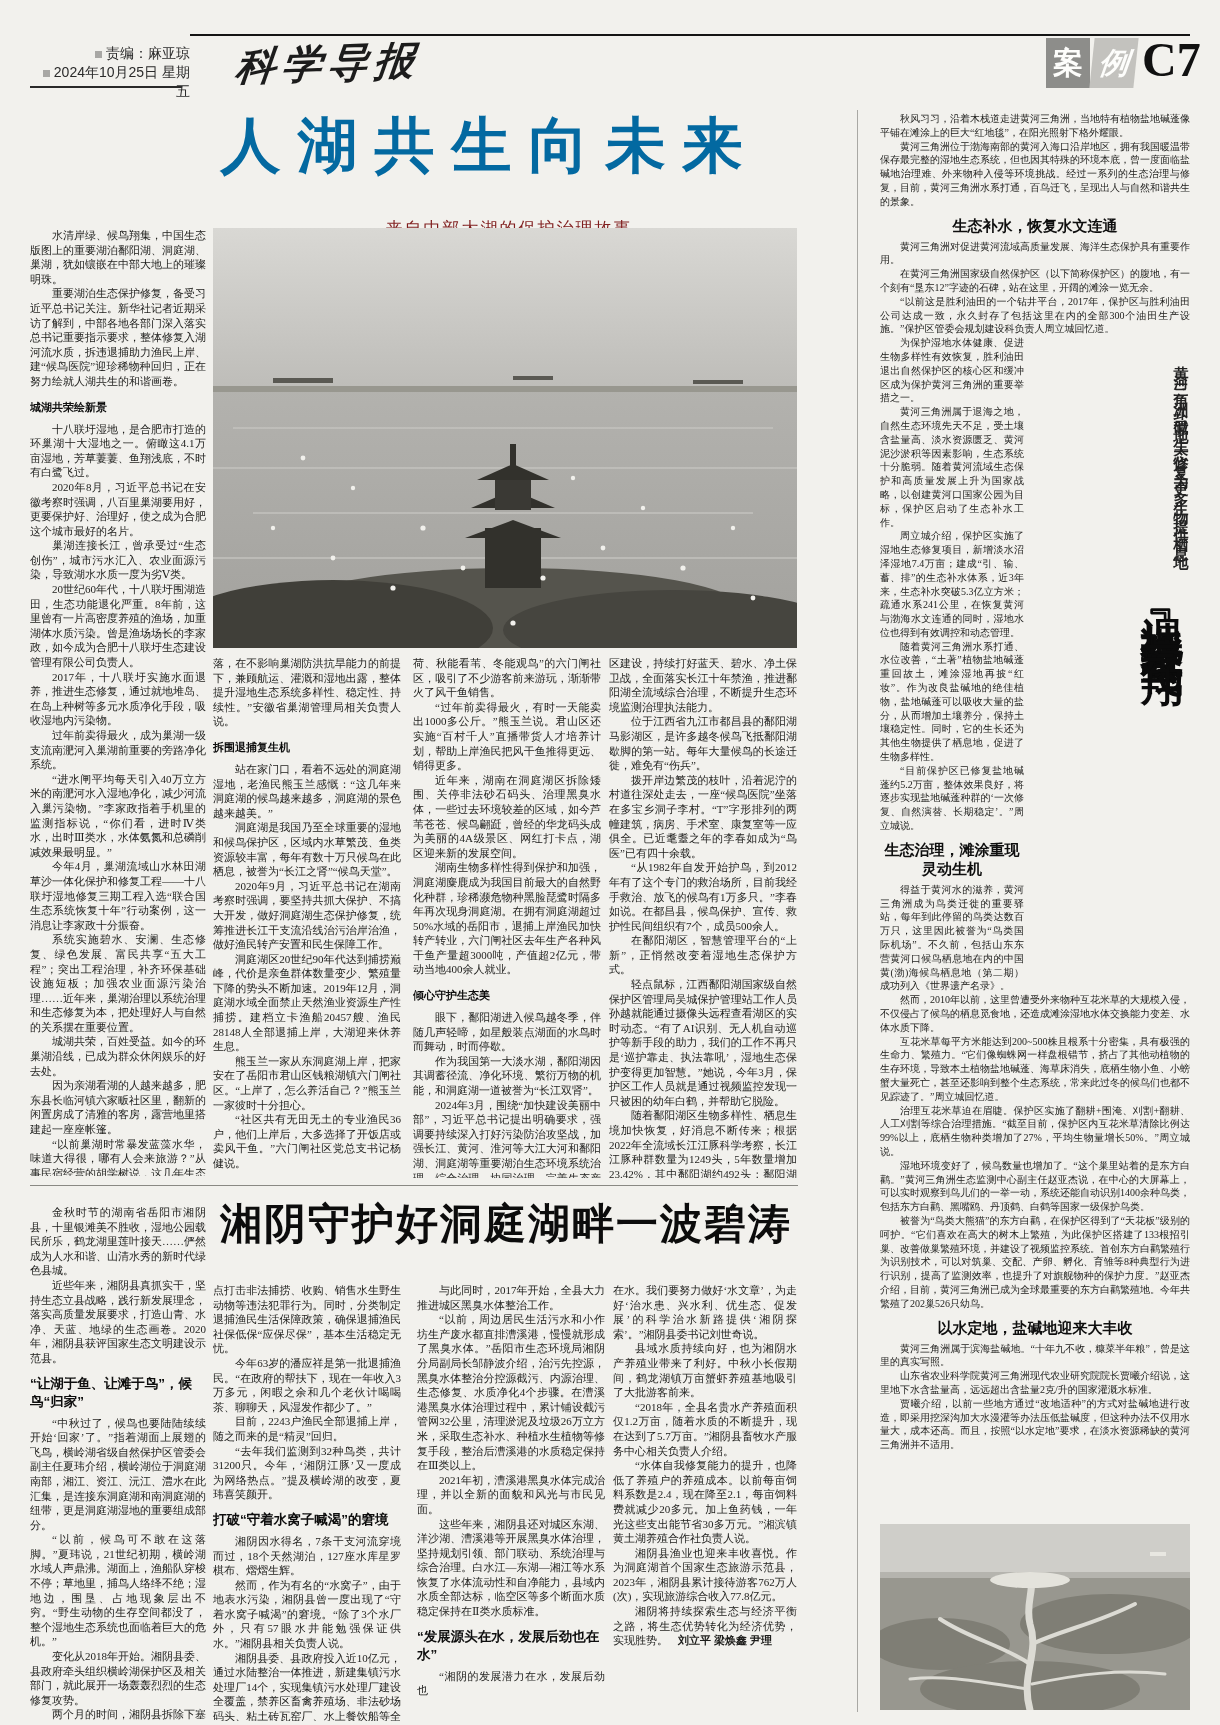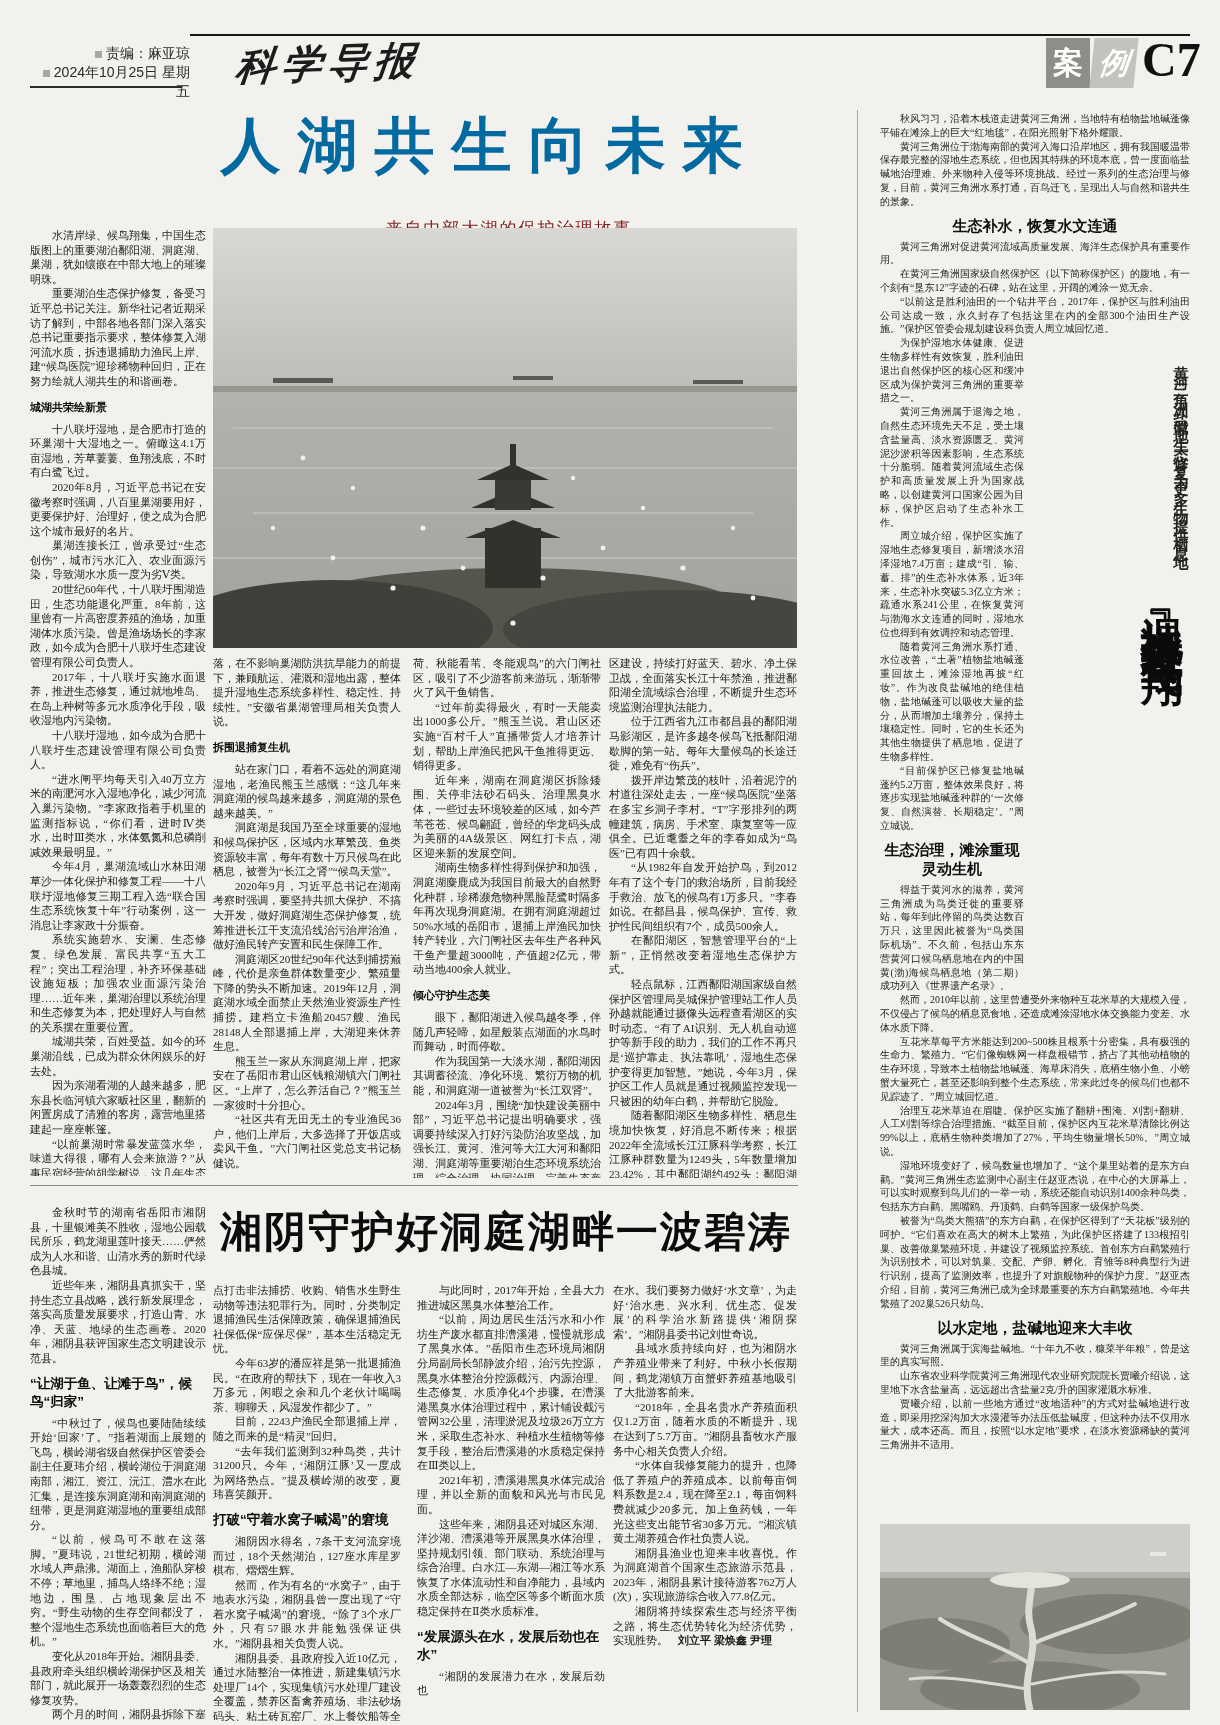--- a/index.html
+++ b/index.html
@@ -35,21 +35,21 @@
   #col1{left:30px;top:228px;width:176px;height:948px;}
   #photo1{left:213px;top:228px;width:584px;height:420px;}
   #col2{left:213px;top:656px;width:188px;height:522px;}
   #col3{left:413px;top:656px;width:188px;height:522px;}
   #col4{left:609px;top:656px;width:188px;height:522px;}
   .byline-inline{font-family:"Liberation Sans","DejaVu Sans",sans-serif;font-weight:bold;margin-left:10px;}
   
   #colA{left:30px;top:1205px;width:176px;height:515px;}
   .bot-headbox{left:210px;top:1196px;width:592px;text-align:center;}
   .bot-headline{font-family:"Liberation Sans","DejaVu Sans",sans-serif;font-size:42px;font-weight:900;
-                letter-spacing:2px;color:#0c0c0c;margin:8px;}
+                letter-spacing:2px;color:#0c0c0c;margin:0;}
   #colB{left:213px;top:1283px;width:188px;height:438px;}
   #colC{left:417px;top:1283px;width:188px;height:438px;}
   #colD{left:613px;top:1283px;width:184px;height:438px;}
   #bottom-section .subhead, #colA .subhead, #colB .subhead, #colC .subhead{font-size:13.5px;margin:9px 0 5px 0;}
   
   #sidebar{left:880px;top:112px;width:310px;height:1404px;overflow:hidden;}
   #sidebar .para{font-size:10px;line-height:13.8px;}
   #sidebar .subhead{font-size:15px;margin:8px 0 4px 0;text-align:center;}
   .vblock{float:right;width:152px;height:618px;margin:4px 0 10px 14px;
           writing-mode:vertical-rl;display:flex;flex-direction:row;}
@@ -83,21 +83,21 @@
 
 <div class="abs col" id="col1">
     <p class="para">水清岸绿、候鸟翔集，中国生态版图上的重要湖泊鄱阳湖、洞庭湖、巢湖，犹如镶嵌在中部大地上的璀璨明珠。</p>
     <p class="para">重要湖泊生态保护修复，备受习近平总书记关注。新华社记者近期采访了解到，中部各地各部门深入落实总书记重要指示要求，整体修复入湖河流水质，拆违退捕助力渔民上岸、建“候鸟医院”迎珍稀物种回归，正在努力绘就人湖共生的和谐画卷。</p>
     <h4 class="subhead">城湖共荣绘新景</h4>
     <p class="para">十八联圩湿地，是合肥市打造的环巢湖十大湿地之一。俯瞰这4.1万亩湿地，芳草萋萋、鱼翔浅底，不时有白鹭飞过。</p>
     <p class="para">2020年8月，习近平总书记在安徽考察时强调，八百里巢湖要用好，更要保护好、治理好，使之成为合肥这个城市最好的名片。</p>
     <p class="para">巢湖连接长江，曾承受过“生态创伤”，城市污水汇入、农业面源污染，导致湖水水质一度为劣Ⅴ类。</p>
     <p class="para">20世纪60年代，十八联圩围湖造田，生态功能退化严重。8年前，这里曾有一片高密度养殖的渔场，加重湖体水质污染。曾是渔场场长的李家政，如今成为合肥十八联圩生态建设管理有限公司负责人。</p>
     <p class="para">2017年，十八联圩实施水面退养，推进生态修复，通过就地堆岛、在岛上种树等多元水质净化手段，吸收湿地内污染物。</p>
-    <p class="para">十八联圩湿地，如今成为合肥十八联圩生态建设管理有限公司负责人。</p>
+    <p class="para">过年前卖得最火，成为巢湖一级支流南淝河入巢湖前重要的旁路净化系统。</p>
     <p class="para">“进水闸平均每天引入40万立方米的南淝河水入湿地净化，减少河流入巢污染物。”李家政指着手机里的监测指标说，“你们看，进时Ⅳ类水，出时Ⅲ类水，水体氨氮和总磷削减效果最明显。”</p>
     <p class="para">今年4月，巢湖流域山水林田湖草沙一体化保护和修复工程——十八联圩湿地修复三期工程入选“联合国生态系统恢复十年”行动案例，这一消息让李家政十分振奋。</p>
     <p class="para">系统实施碧水、安澜、生态修复、绿色发展、富民共享“五大工程”；突出工程治理，补齐环保基础设施短板；加强农业面源污染治理……近年来，巢湖治理以系统治理和生态修复为本，把处理好人与自然的关系摆在重要位置。</p>
     <p class="para">城湖共荣，百姓受益。如今的环巢湖沿线，已成为群众休闲娱乐的好去处。</p>
     <p class="para">因为亲湖看湖的人越来越多，肥东县长临河镇六家畈社区里，翻新的闲置房成了清雅的客房，露营地里搭建起一座座帐篷。</p>
     <p class="para">“以前巢湖时常暴发蓝藻水华，味道大得很，哪有人会来旅游？”从事民宿经营的胡学树说，这几年生态好了，来旅游观光的人也多了。</p>
   </div>
 
 <div class="abs" id="photo1">
   <svg width="584" height="420" viewBox="0 0 584 420">

